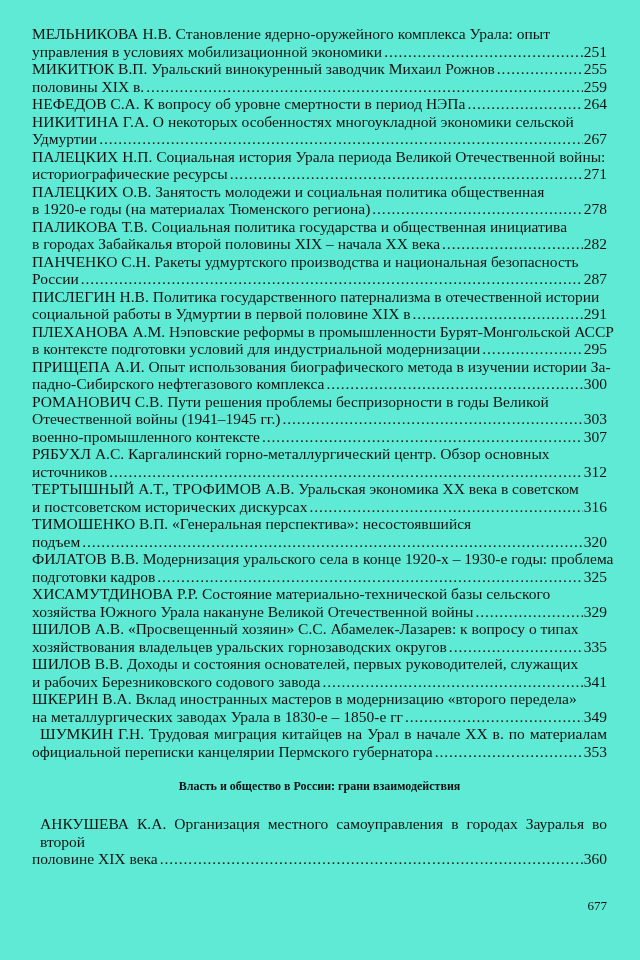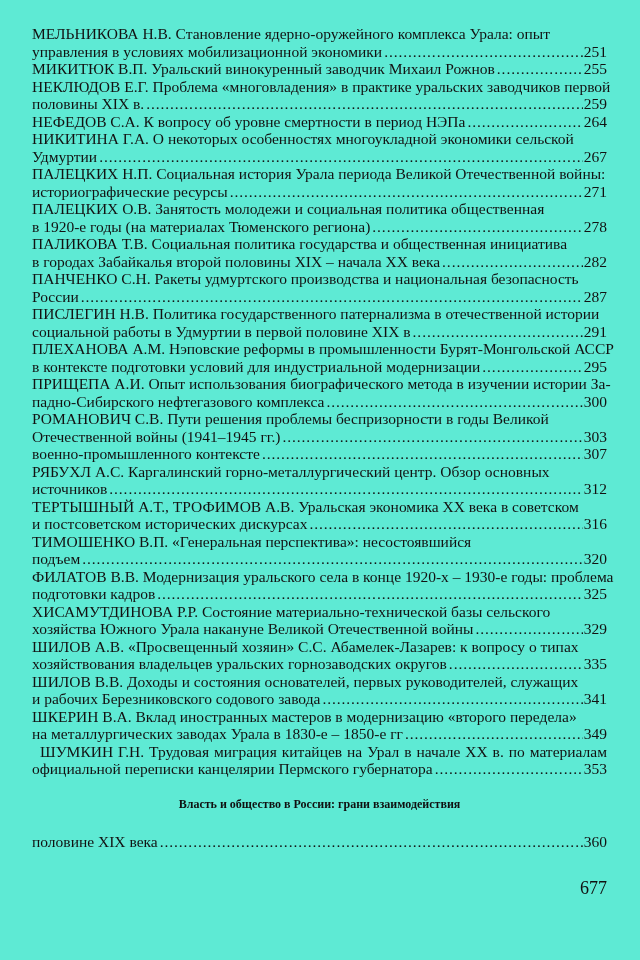--- a/index.html
+++ b/index.html
@@ -60,21 +60,21 @@
     direction: ltr;
   }
   .entry .lastline .pg {
     flex: 0 0 auto;
     padding-left: 1px;
     text-align: right;
   }
   .footer {
     margin-top: 28px;
     text-align: right;
-    font-size: 18px;
+    font-size: 13px;
     line-height: 20px;
     color: #101010;
   }
 </style>
 </head>
 <body>
 
 <div class="page">
   <main id="toc-root">
       <section class="toc-section">
@@ -87,21 +87,20 @@
           </div>
         </div>
         <div class="entry">
           <div class="lastline">
             <span class="t">МИКИТЮК В.П. Уральский винокуренный заводчик Михаил Рожнов</span>
             <span class="dots">............................................................................................................................................................................................................................</span>
             <span class="pg">255</span>
           </div>
         </div>
         <div class="entry">
-          <div class="line">НЕКЛЮДОВ Е.Г. Проблема «многовладения» в практике уральских заводчиков первой</div>
           <div class="lastline">
             <span class="t">половины XIX в.</span>
             <span class="dots">............................................................................................................................................................................................................................</span>
             <span class="pg">259</span>
           </div>
         </div>
         <div class="entry">
           <div class="lastline">
             <span class="t">НЕФЕДОВ С.А. К вопросу об уровне смертности в период НЭПа</span>
             <span class="dots">............................................................................................................................................................................................................................</span>
@@ -256,20 +255,21 @@
           <div class="lastline">
             <span class="t">официальной переписки канцелярии Пермского губернатора</span>
             <span class="dots">............................................................................................................................................................................................................................</span>
             <span class="pg">353</span>
           </div>
         </div>
       </section>
       <section class="toc-section">
         <h2 class="section-heading">Власть и общество в России: грани взаимодействия</h2>
         <div class="entry">
+          <div class="line stretch">АНКУШЕВА К.А. Организация местного самоуправления в городах Зауралья во второй</div>
           <div class="lastline">
             <span class="t">половине XIX века</span>
             <span class="dots">............................................................................................................................................................................................................................</span>
             <span class="pg">360</span>
           </div>
         </div>
       </section>
     </main>
   <div class="footer">
     <span>677</span>

